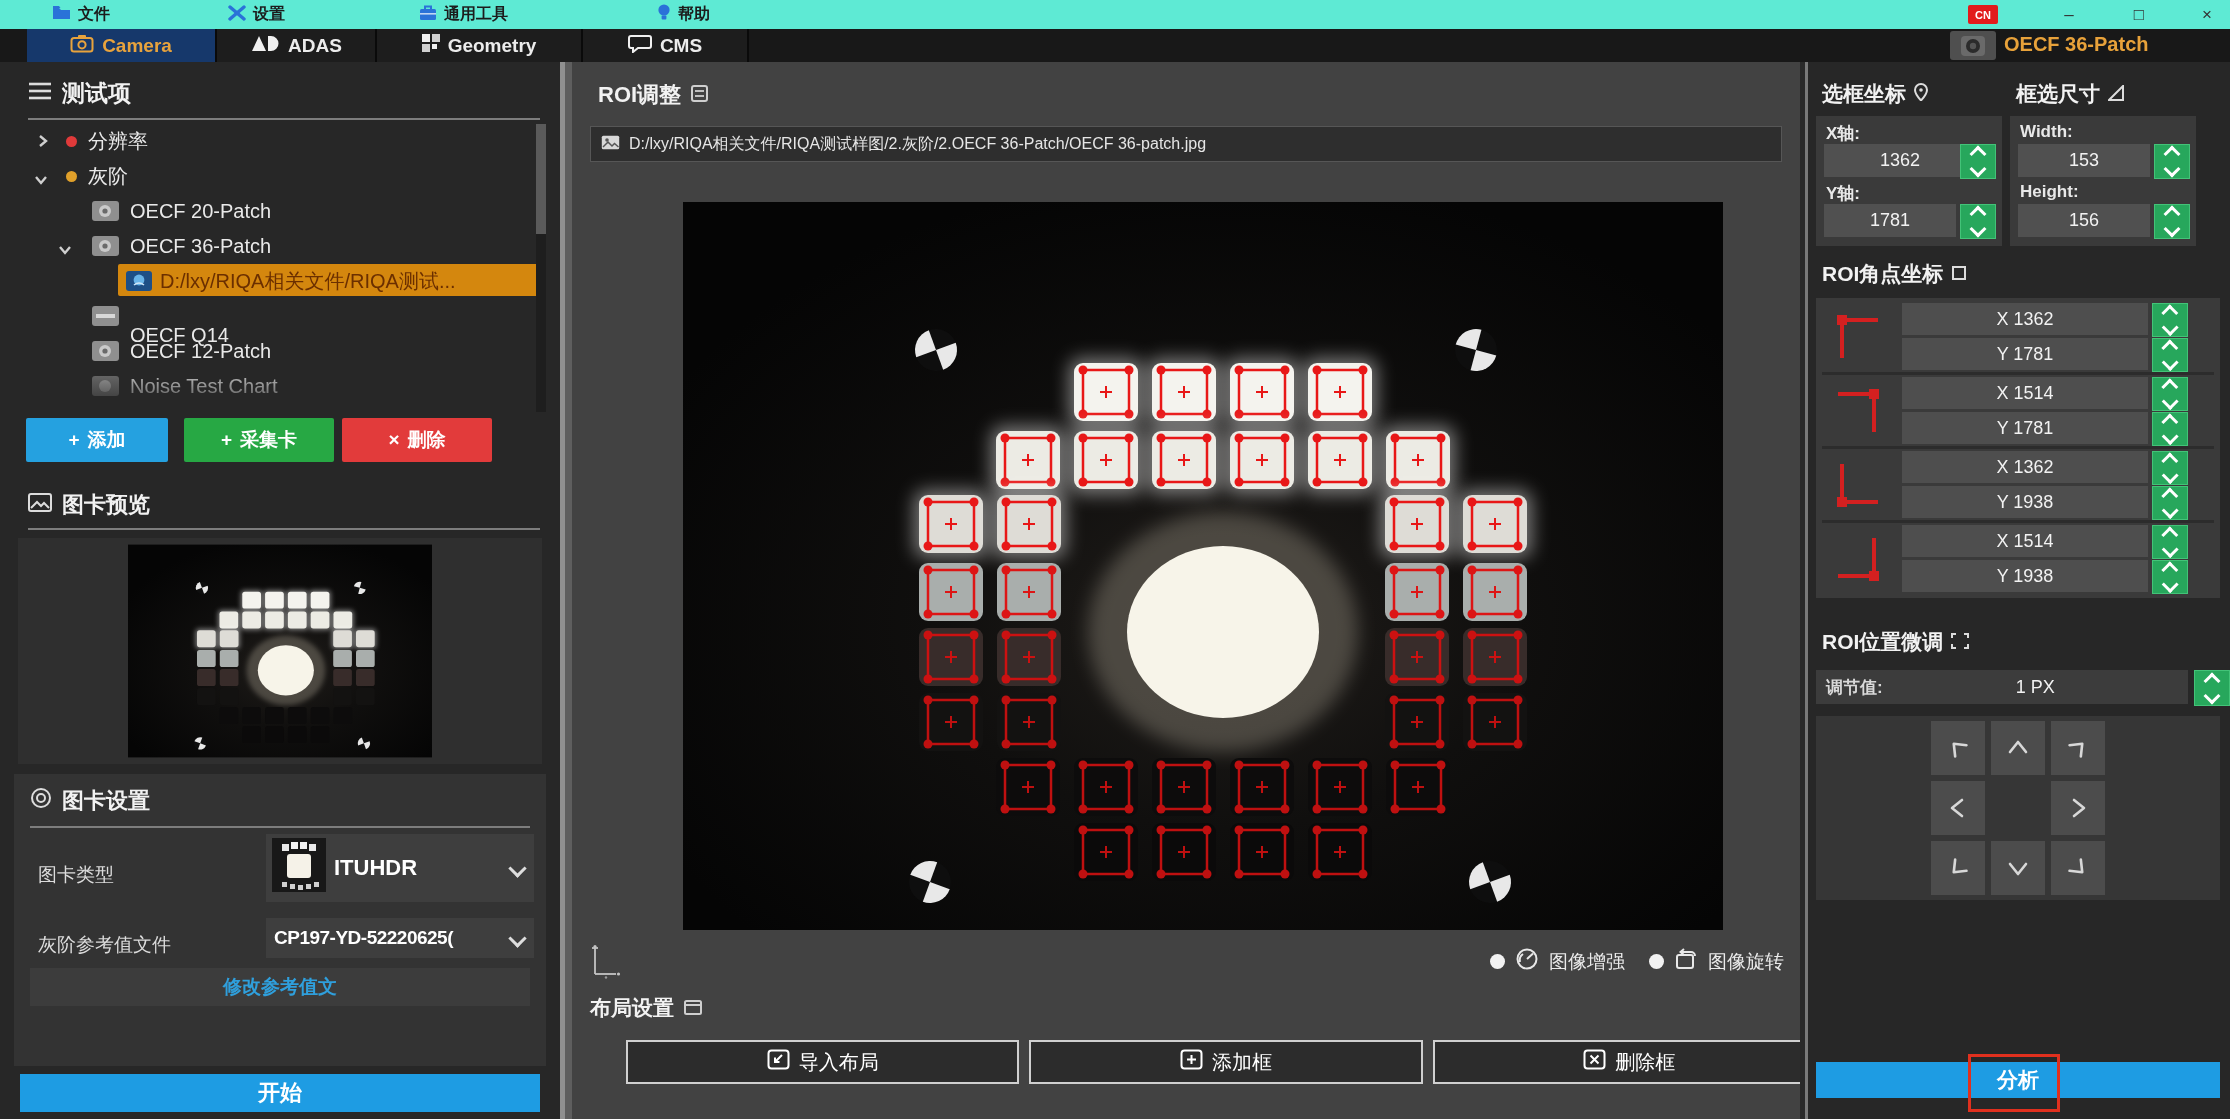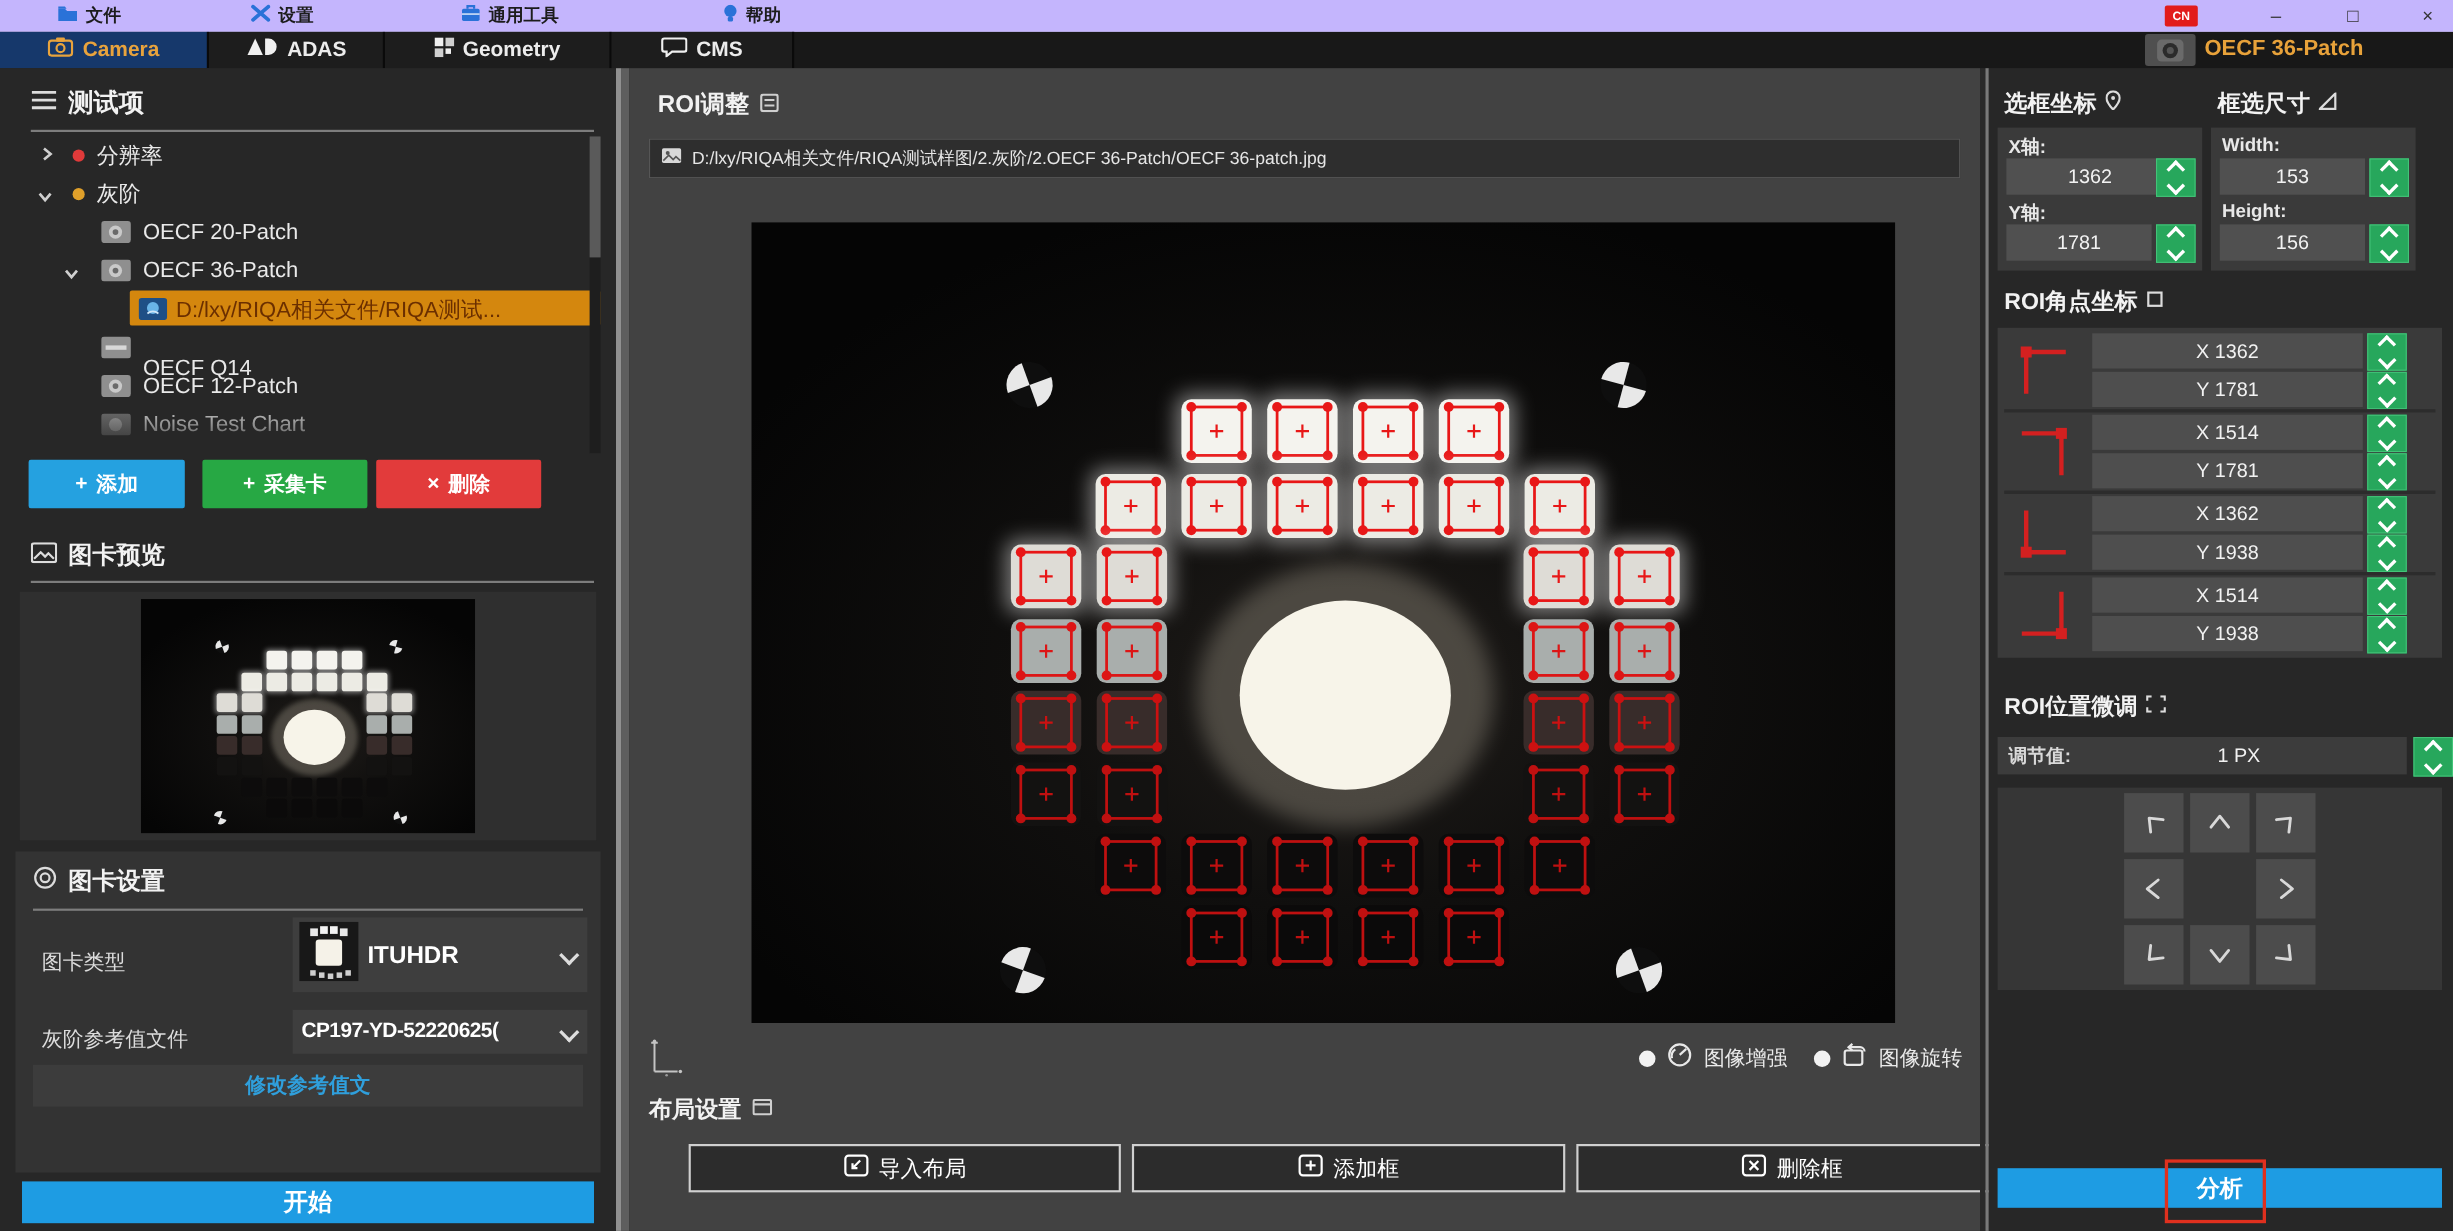--- a/index.html
+++ b/index.html
@@ -1,32 +1,32 @@
 <!DOCTYPE html>
 <html><head>
 <meta charset="utf-8">
 <style>
   html,body{margin:0;padding:0;background:#0c0c0c;}
   #app{position:relative;width:2230px;height:1119px;overflow:hidden;
        font-family:"Liberation Sans","DejaVu Sans",sans-serif;background:#272727;}
   .abs{position:absolute;}
 
   
-  .menubar{left:0;top:0;width:2230px;height:29px;background:#c4b5fd;border-bottom:1px solid #c9c9c9;}
+  .menubar{left:0;top:0;width:2230px;height:29px;background:#5eead4;border-bottom:1px solid #c9c9c9;}
   .menu-item{top:0;height:29px;display:flex;align-items:center;gap:7px;
              font-size:16px;font-weight:bold;color:#1c1c1c;cursor:default;}
   .lang-badge{left:1968px;top:5px;width:30px;height:19px;background:#e21b1b;color:#fff;
               font-size:11px;font-weight:bold;border-radius:2px;display:flex;align-items:center;justify-content:center;}
   .win-btn{top:0;width:42px;height:29px;display:flex;align-items:center;justify-content:center;
            font-size:17px;color:#333;}
 
   
   .tabbar{left:0;top:29px;width:2230px;height:33px;background:#181818;}
   .tab{top:0;height:33px;display:flex;align-items:center;justify-content:center;gap:8px;
-       font-size:19px;font-weight:bold;color:#ececec;border-right:2px solid #0a0a0a;background:#1d1d1d;}
+       font-size:19px;font-weight:bold;color:#ececec;border-right:2px solid #0a0a0a;background:#1d1d1d;margin-left:27px;}
   .tab.active{background:#16386b;color:#e8a33d;}
   .doc-chip-icon{left:1950px;top:2px;width:46px;height:29px;background:#4f4f4f;border-radius:3px;
                  display:flex;align-items:center;justify-content:center;}
   .doc-chip-label{left:2004px;top:4px;font-size:20px;font-weight:bold;color:#e8a23a;}
 
   
   .left-panel{left:0;top:62px;width:560px;height:1057px;background:#272727;}
   .divider-a{left:560px;top:62px;width:5px;height:1057px;background:#909090;}
   .divider-b{left:565px;top:62px;width:7px;height:1057px;background:#5e5e5e;}
   .center-panel{left:572px;top:62px;width:1228px;height:1057px;background:#424242;}

